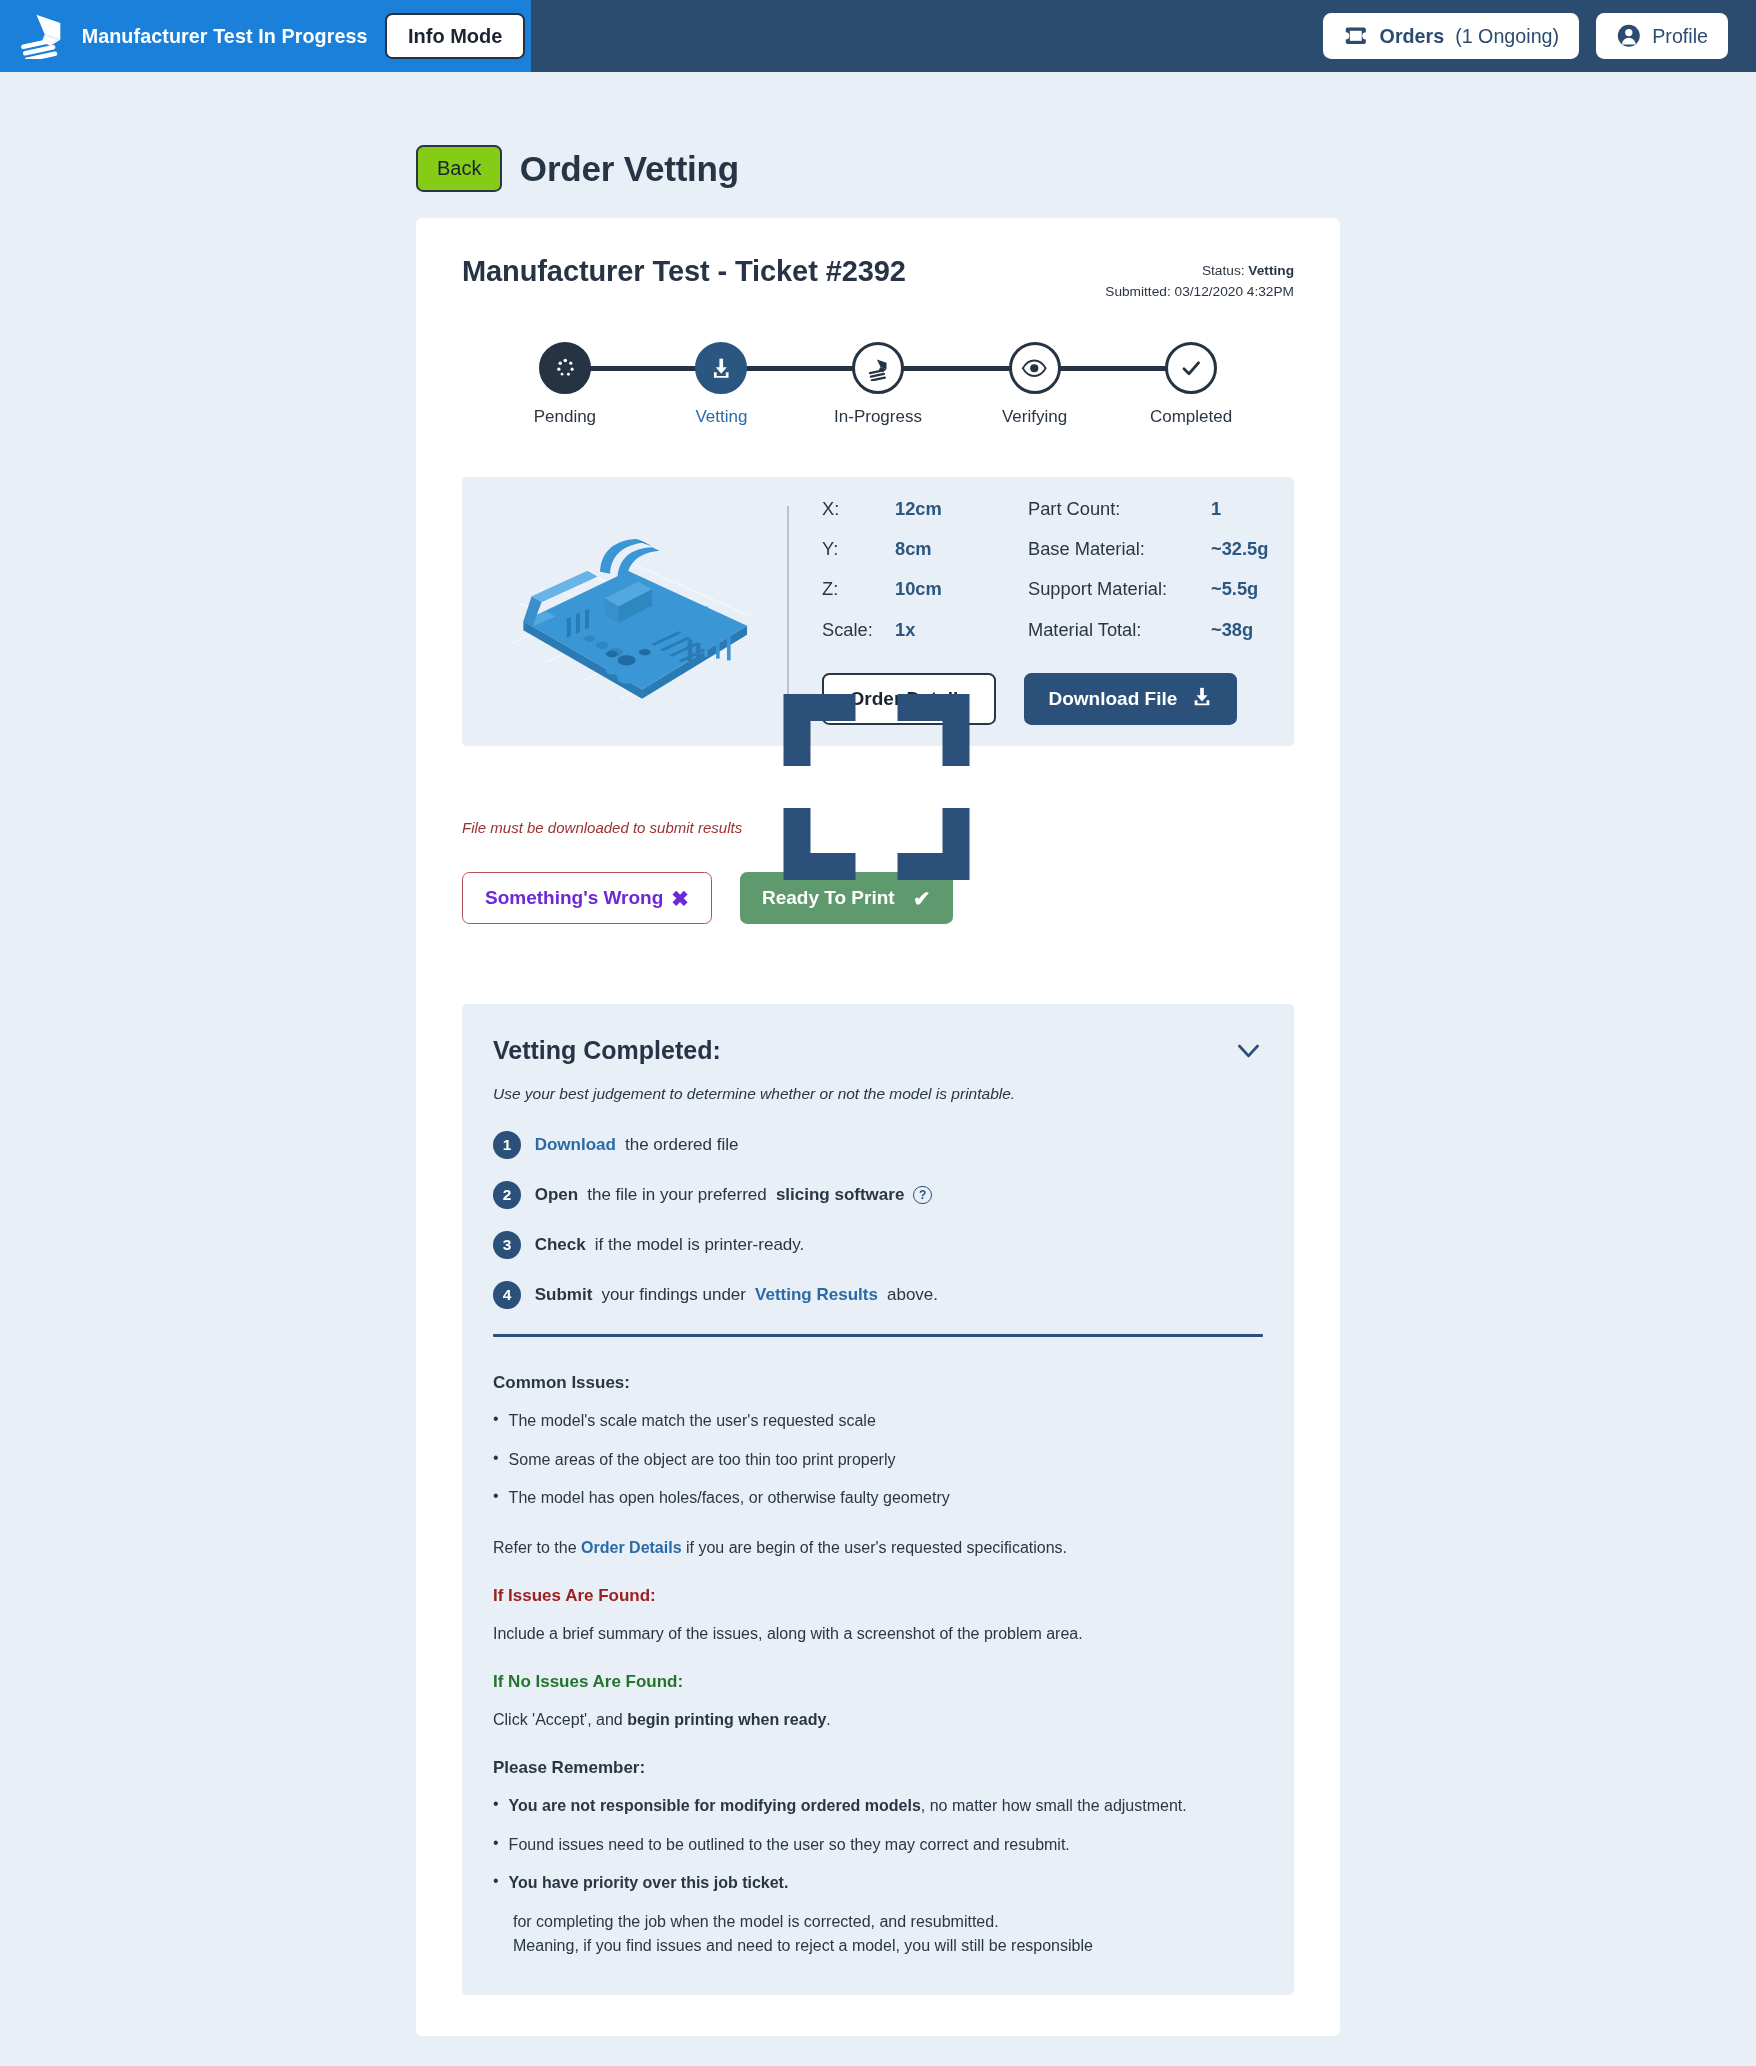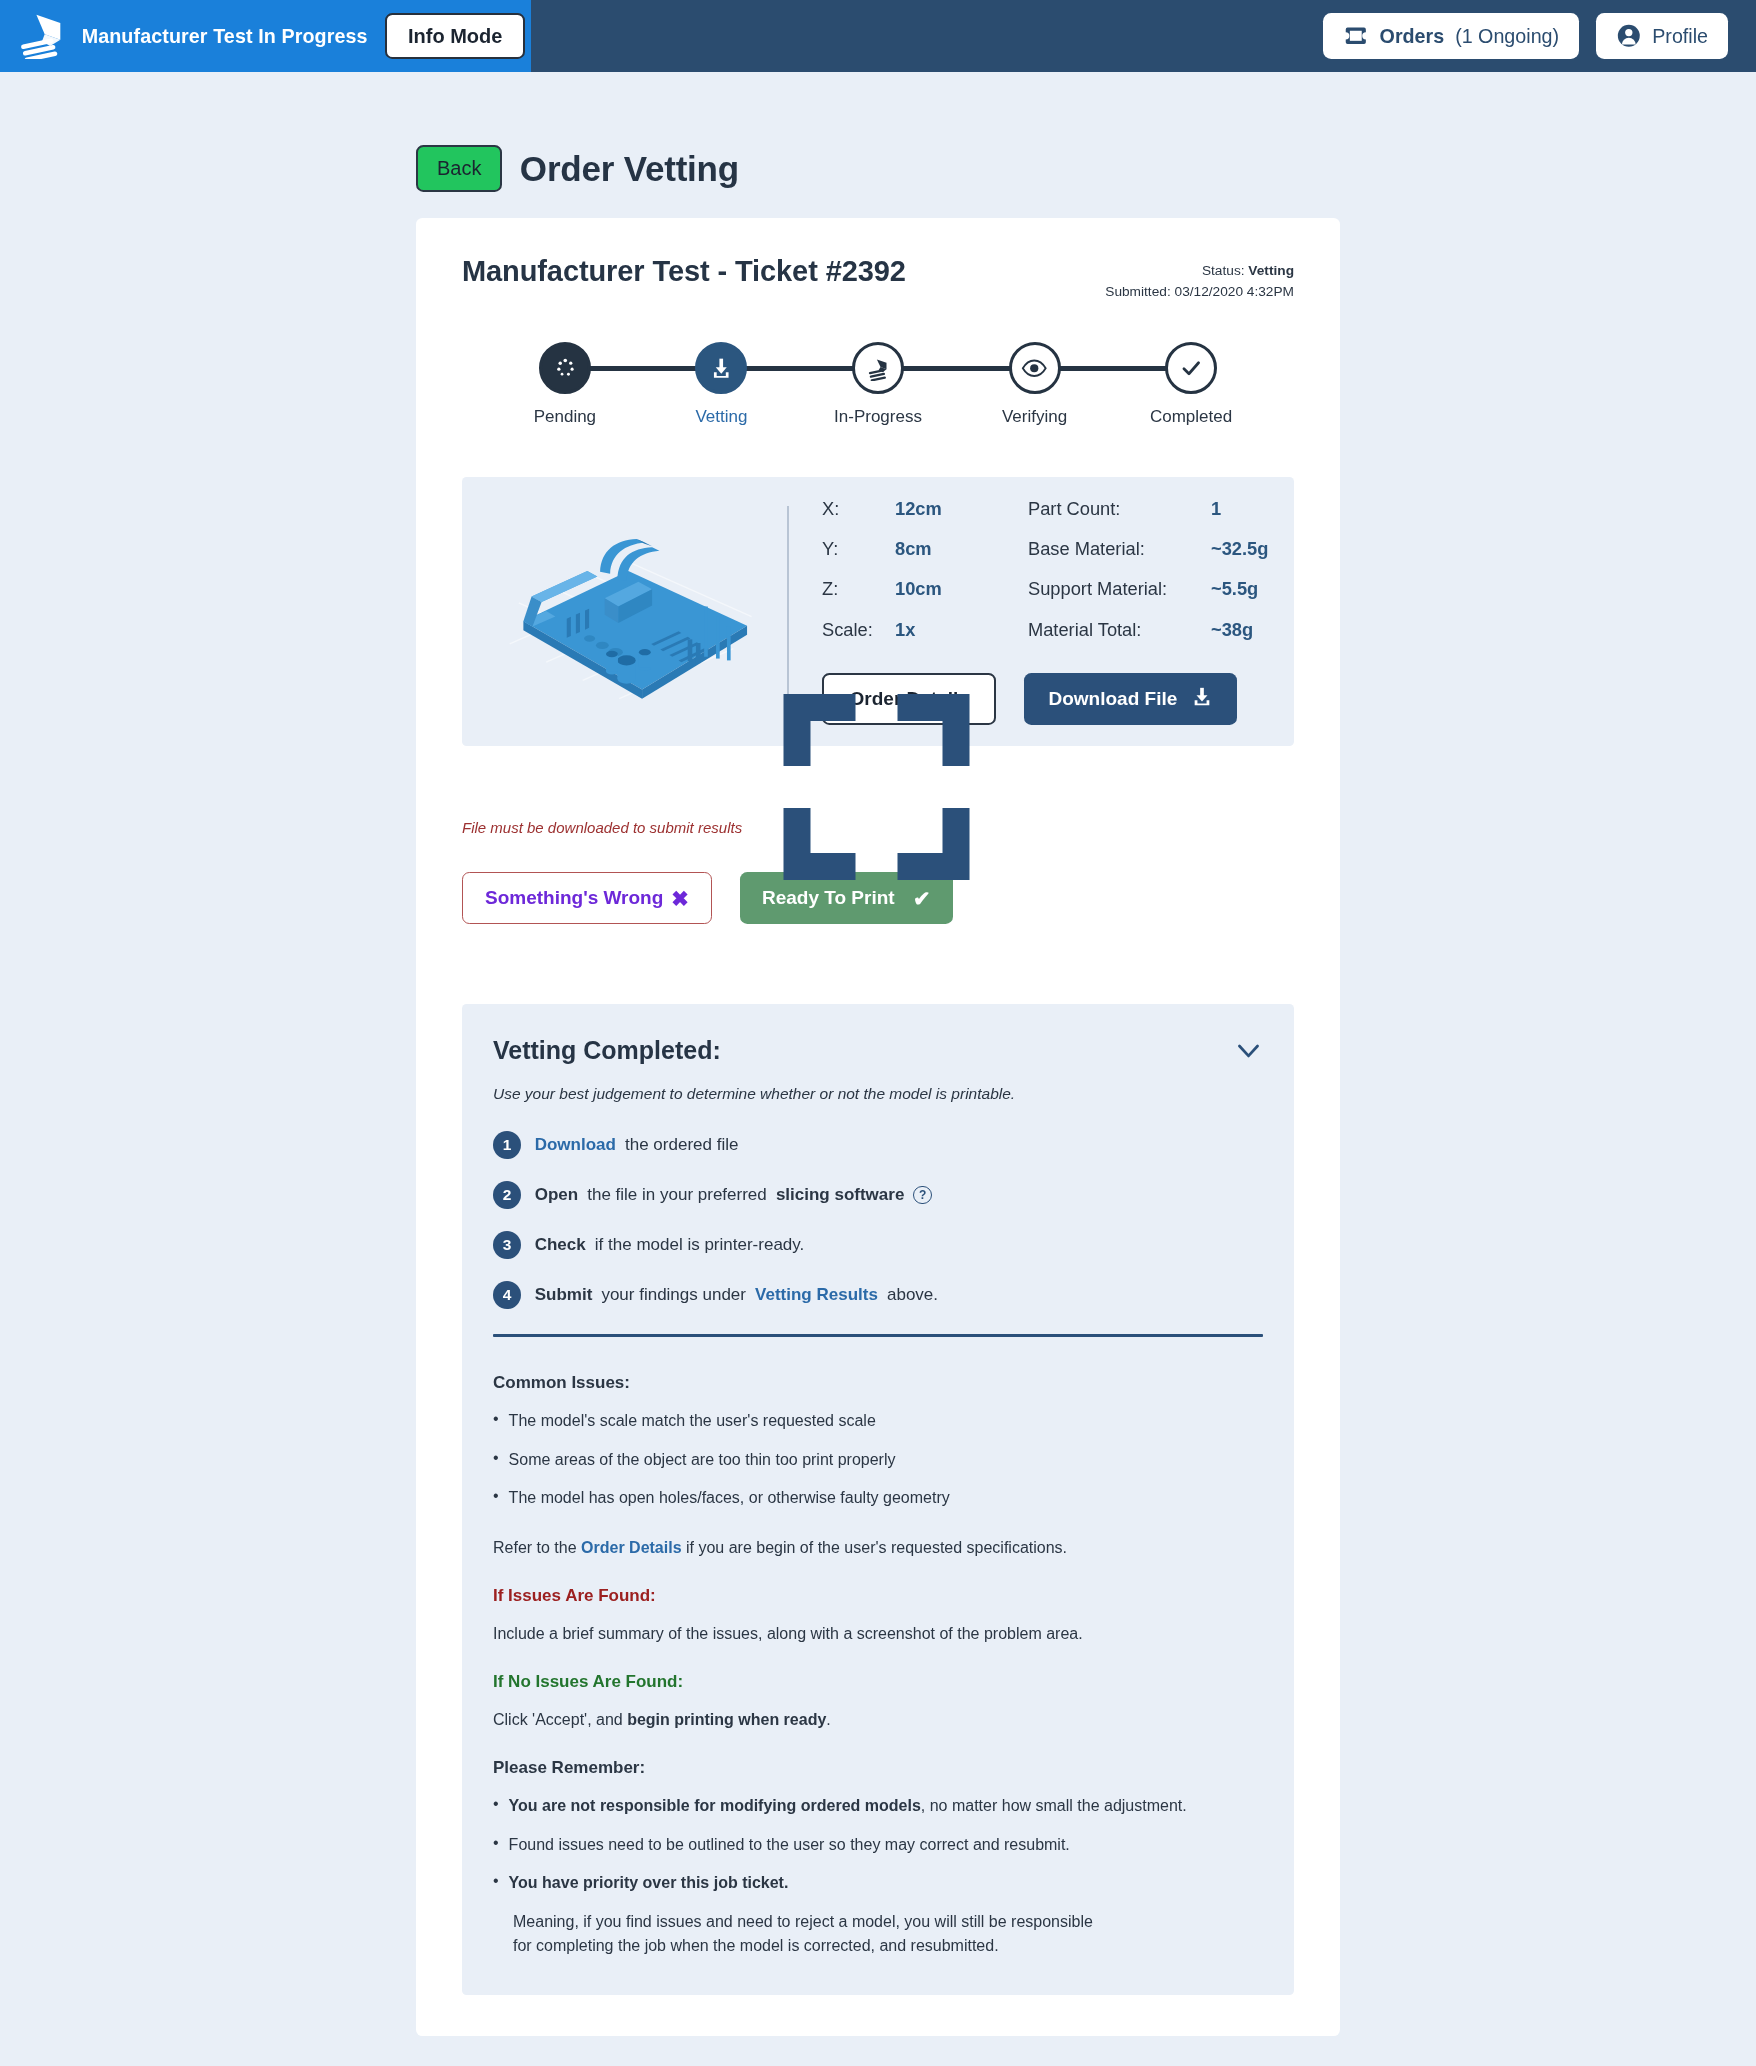--- a/index.html
+++ b/index.html
@@ -74,21 +74,21 @@
   .pill-icon { width: 25.6px; height: 25.6px; flex: none; }
 
   
   .page-head {
     display: flex;
     align-items: center;
     gap: 17.4px;
     padding: 73px 0 0 416px;
   }
   .back-btn {
-    background: #22c55e;
+    background: #84cc16;
     border: 2.3px solid #2b3644;
     border-radius: 7.3px;
     font-size: 20px;
     color: #1b2430;
     padding: 10px 19px;
     cursor: pointer;
     font-family: "Liberation Sans", sans-serif;
   }
   .page-title {
     font-size: 35px;
@@ -773,18 +773,18 @@
         <span class="dot">•</span>
         <span>Found issues need to be outlined to the user so they may correct and resubmit.</span>
       </div>
 
       <div class="bullet">
         <span class="dot">•</span>
         <span>
           <b>You have priority over this job ticket.</b>
         </span>
       </div>
+      <div class="sub-note">for completing the job when the model is corrected, and resubmitted.</div>
       <div class="sub-note">Meaning, if you find issues and need to reject a model, you will still be responsible</div>
-      <div class="sub-note">for completing the job when the model is corrected, and resubmitted.</div>
     </div>
   </div>
 </div>
 
 
 </body></html>

